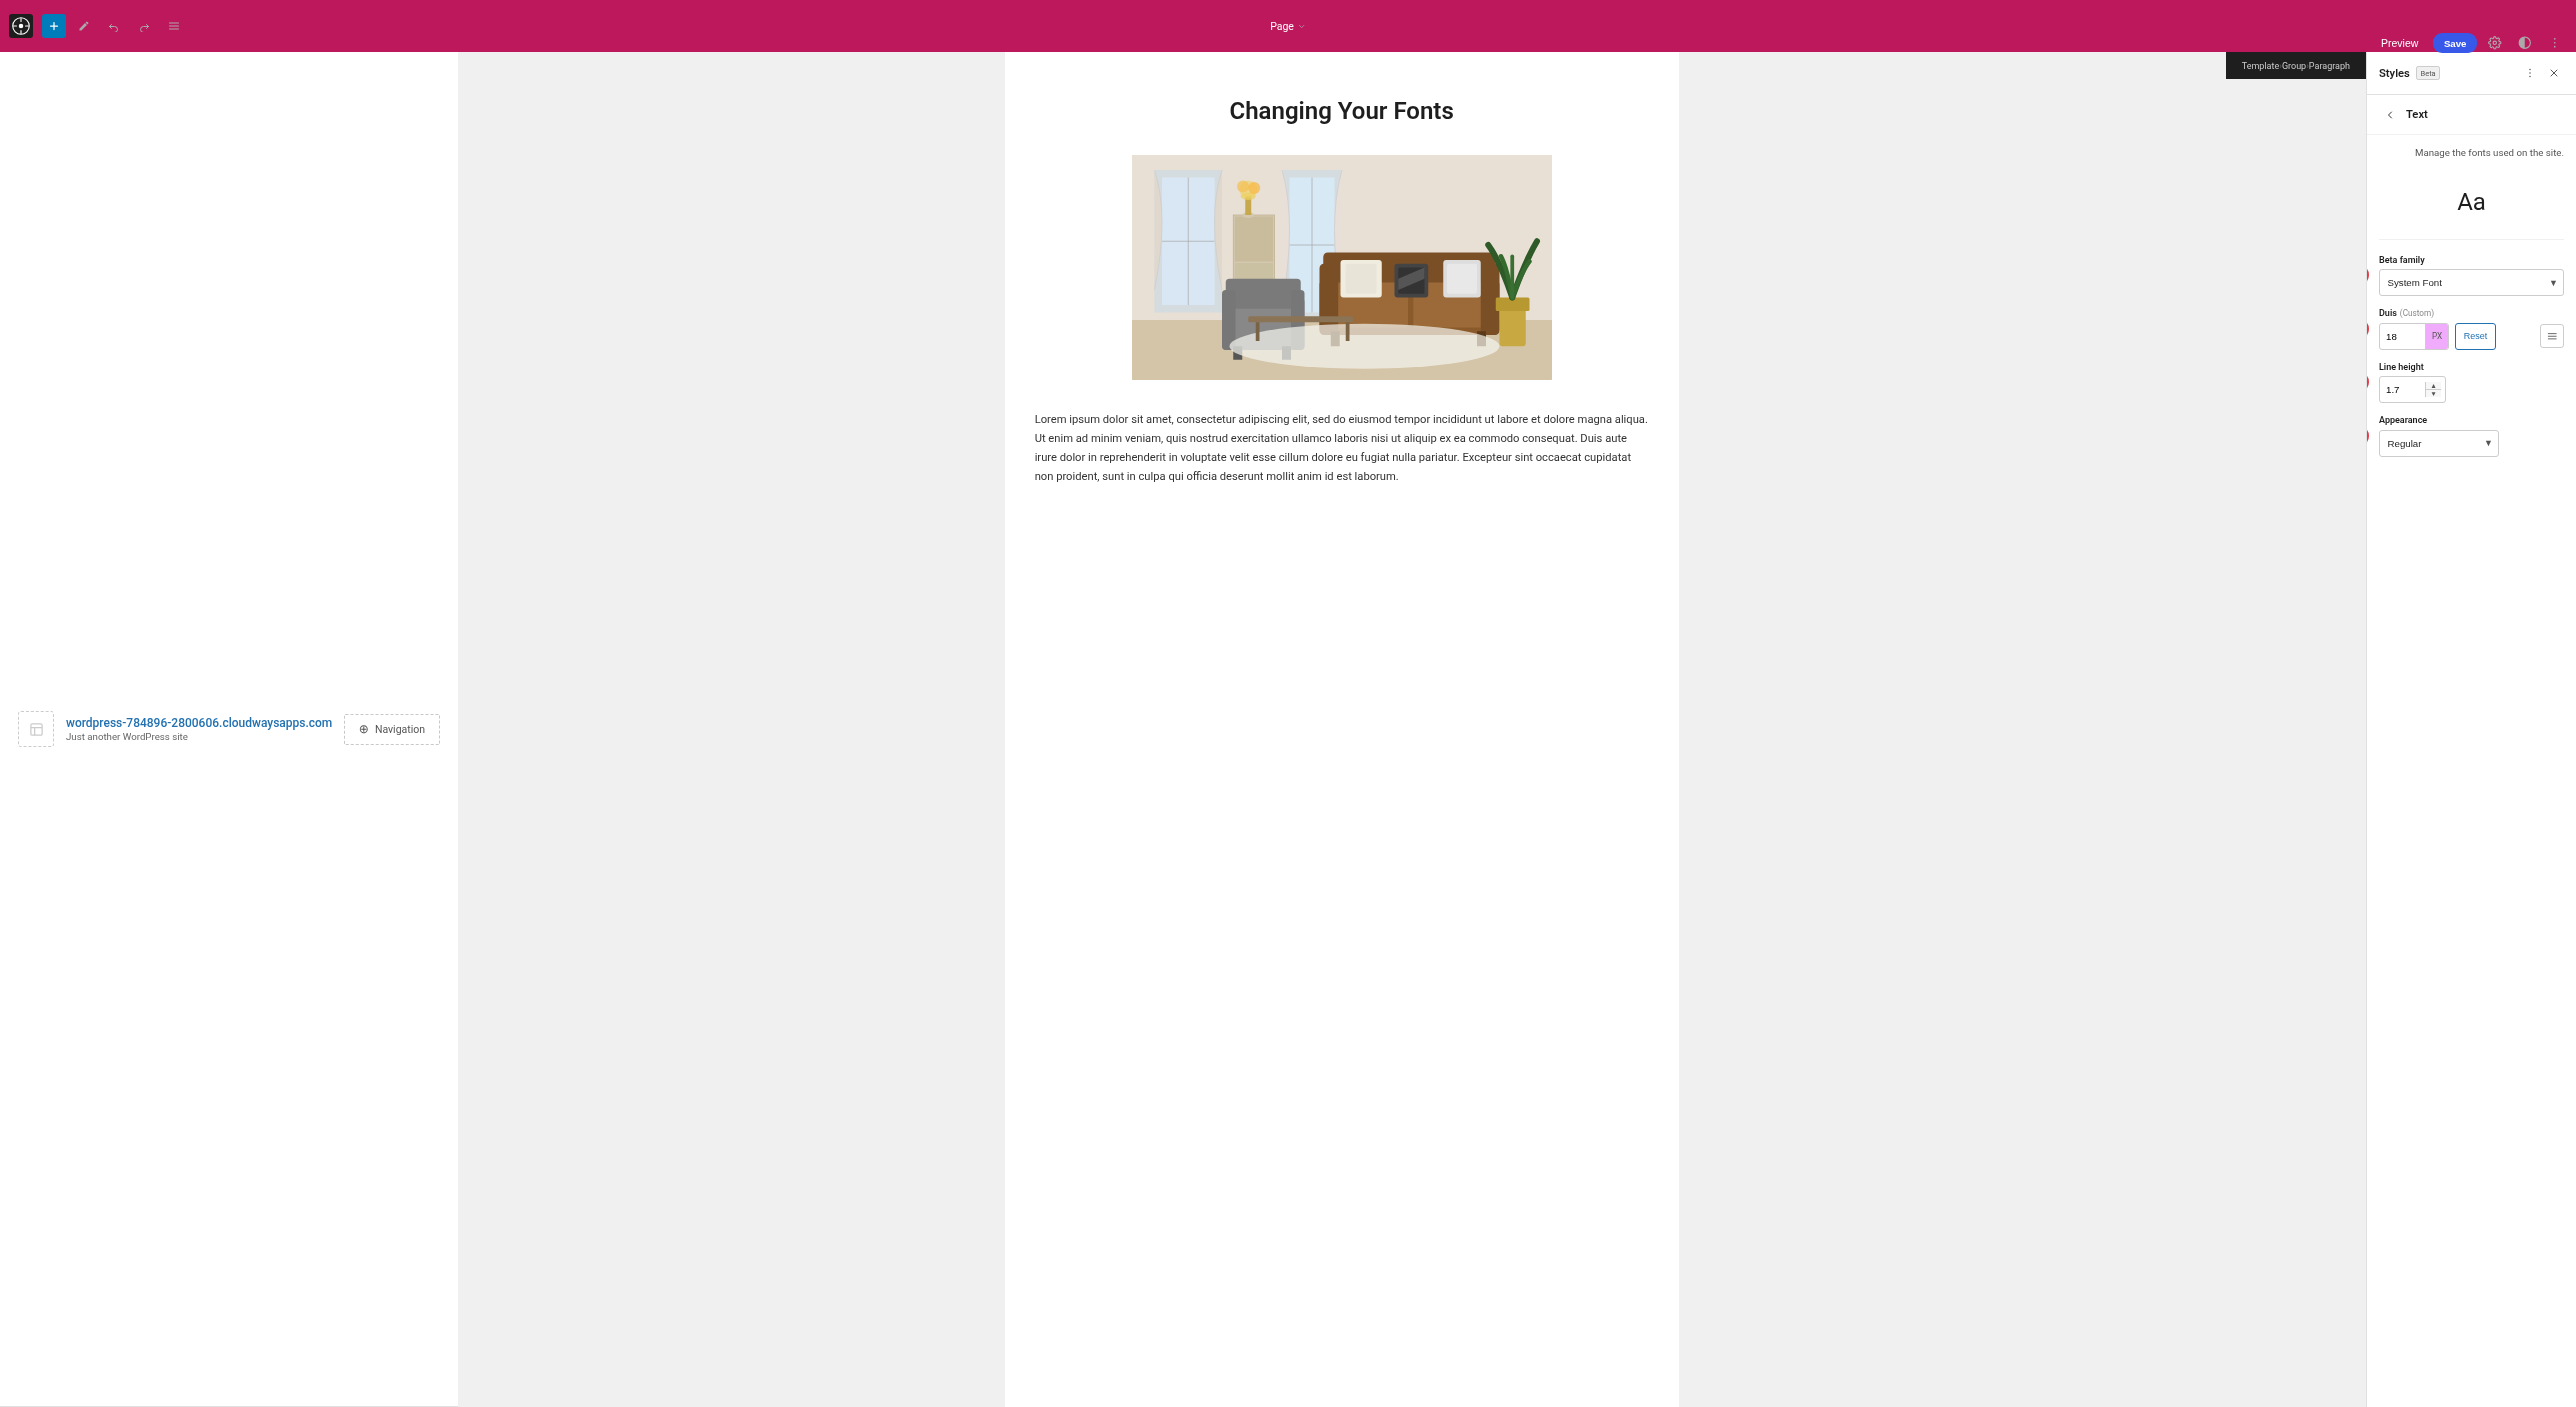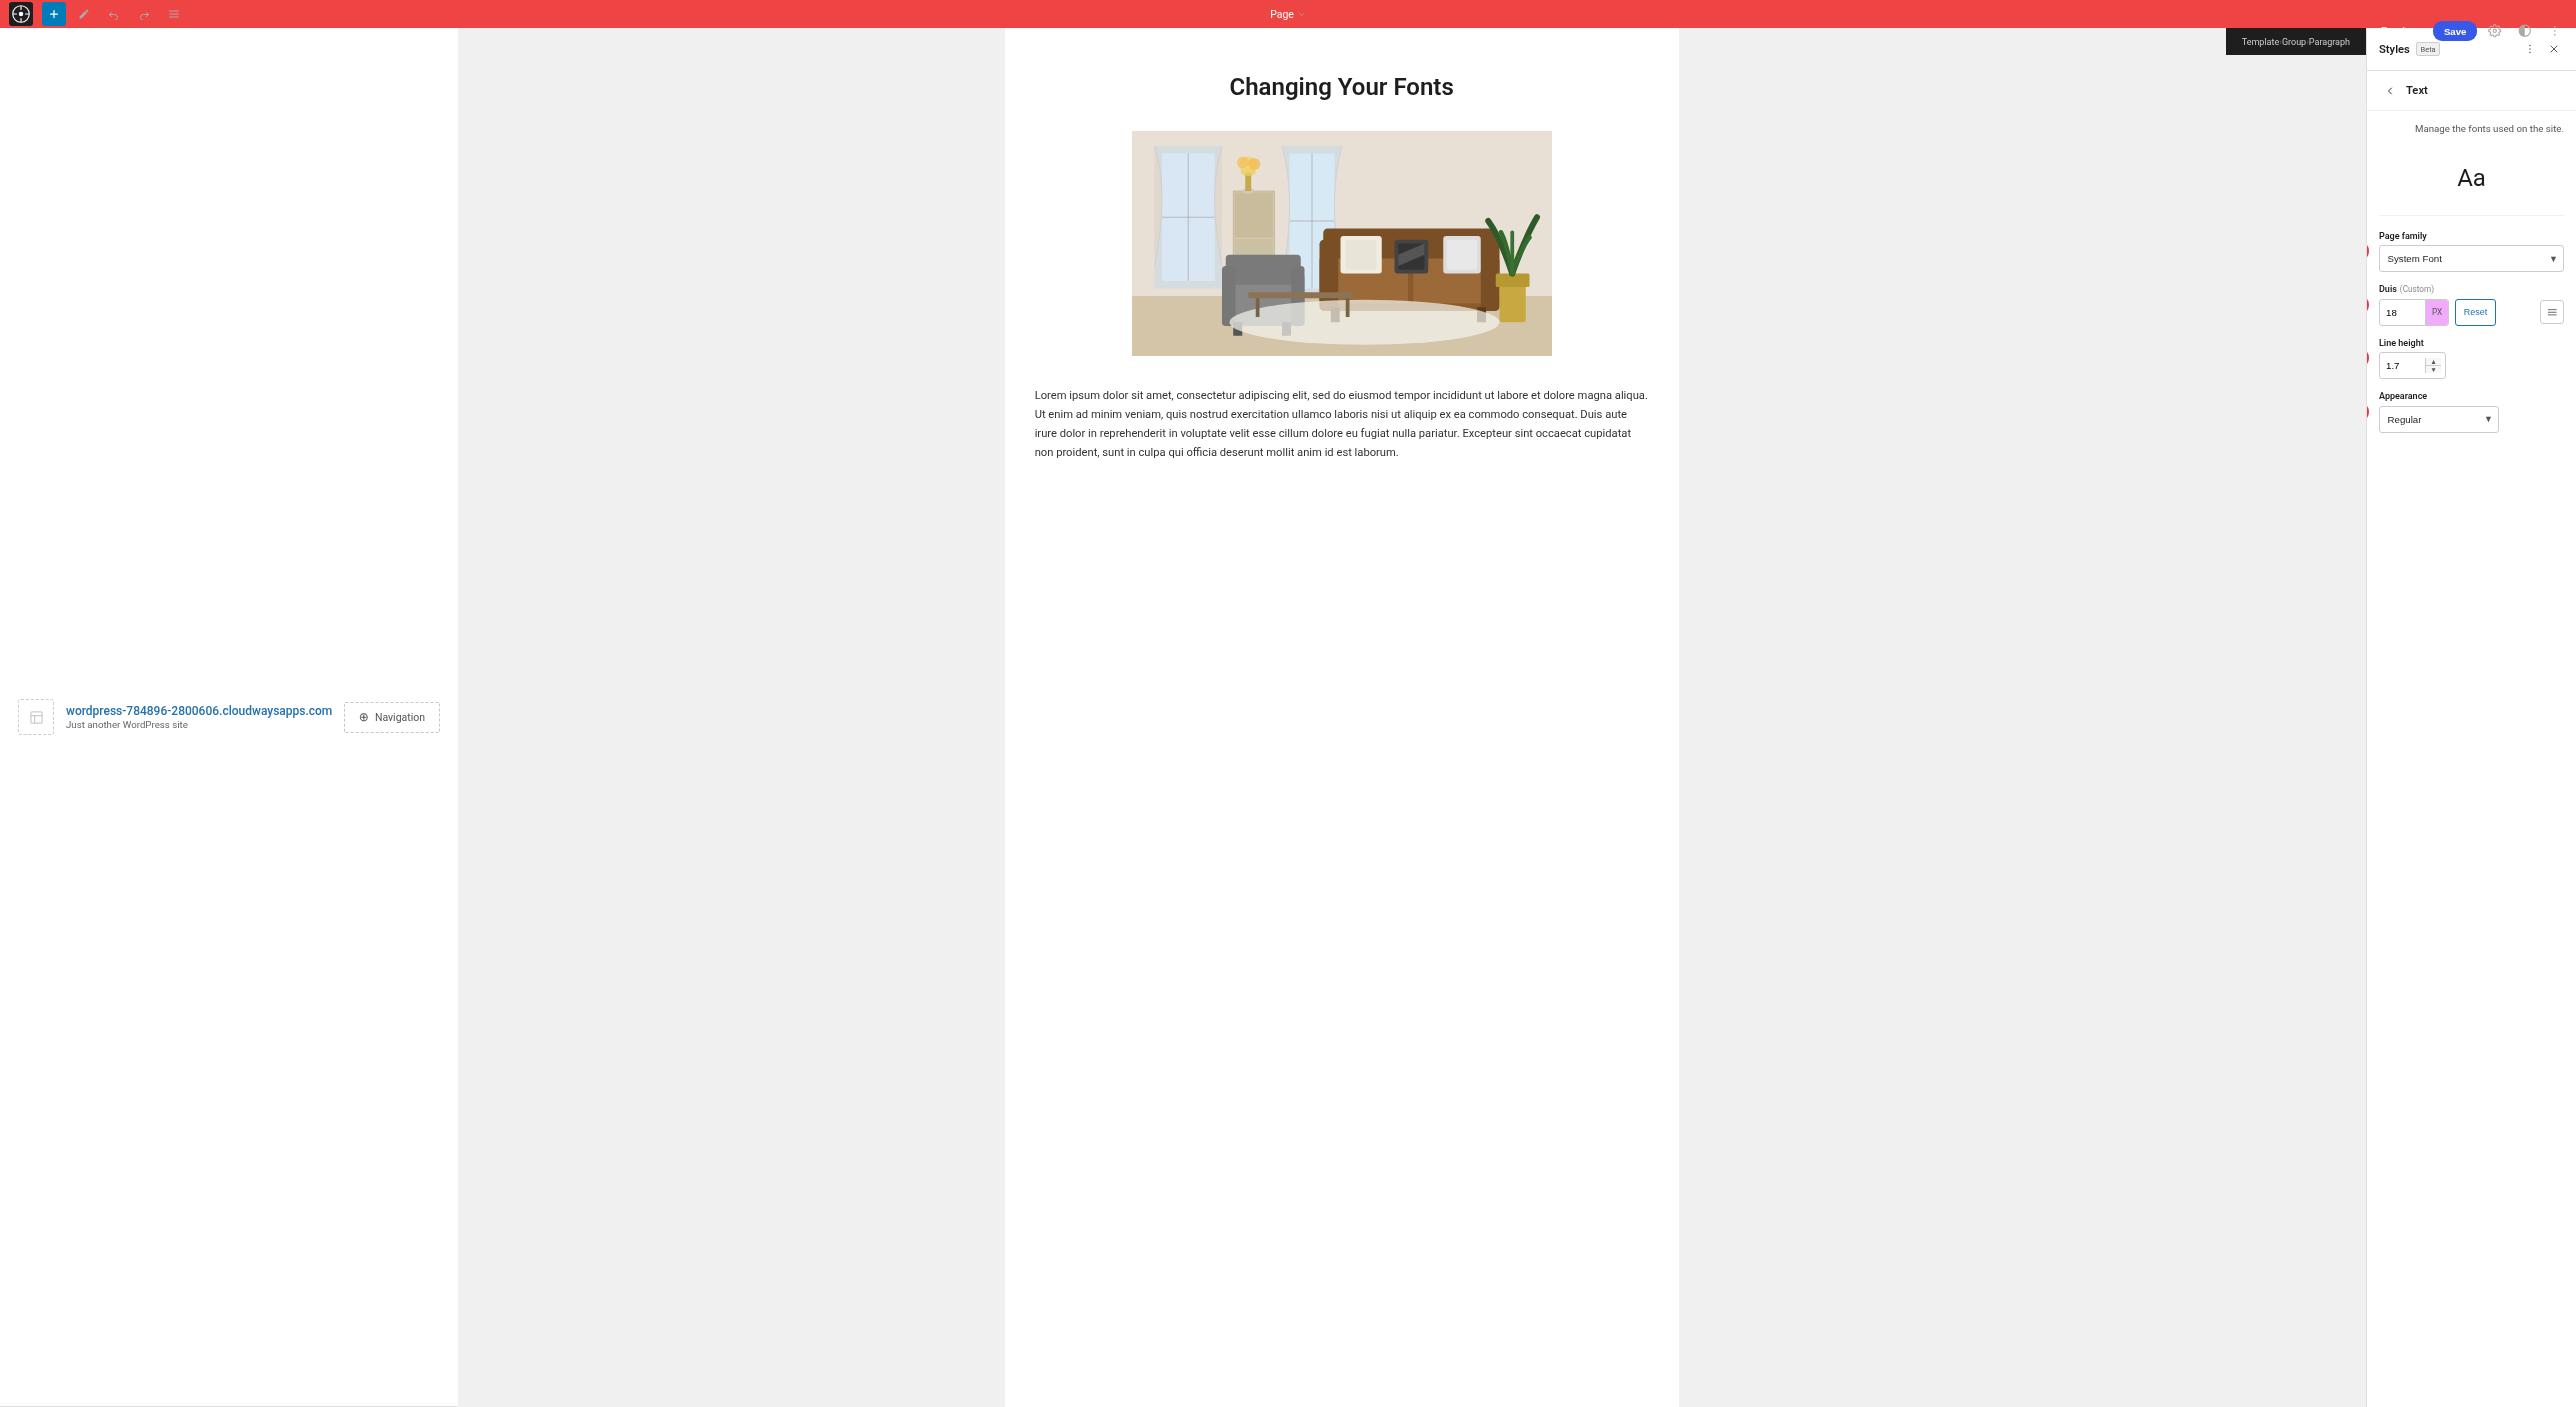--- a/index.html
+++ b/index.html
@@ -1,20 +1,20 @@
 <!DOCTYPE html>
 <html style="font-size:12px"><head>
   <meta charset="utf-8">
   <style>
     * { box-sizing: border-box; margin: 0; padding: 0; }
     body { font-family: -apple-system, BlinkMacSystemFont, 'Segoe UI', Roboto, sans-serif; background: #f0f0f0; display: flex; flex-direction: column; height: 100vh; overflow: hidden; }
 
     
     .toolbar {
-      display: flex; align-items: center; background: #ef4444; height: 28px; padding: 0 9px; gap: 6px; flex-shrink: 0; position: relative;
+      display: flex; align-items: center; background: #be185d; height: 52px; padding: 0 9px; gap: 6px; flex-shrink: 0; position: relative;
     }
     .toolbar-wp-logo {
       width: 24px; height: 24px; background: #1e1e1e; border-radius: 3px; display: flex; align-items: center; justify-content: center; margin-right: 3px;
     }
     .wp-logo-svg { width: 18px; height: 18px; }
     .toolbar-btn {
       width: 24px; height: 24px; border-radius: 3px; border: none; background: transparent; cursor: pointer; display: flex; align-items: center; justify-content: center; color: #fff; font-size: 12px;
     }
     .toolbar-btn.add-btn { background: #007cba; color: #fff; border-radius: 3px; }
     .toolbar-center { position: absolute; left: 50%; transform: translateX(-50%); display: flex; align-items: center; gap: 3px; color: #fff; font-size: 10.5px; }
@@ -343,21 +343,21 @@
 
     <div class="panel-body">
       <p class="panel-description">Manage the fonts used on the site.</p>
 
       <div class="font-preview">
         <span class="font-preview-text">Aa</span>
       </div>
 
       <div class="field-group field-row">
         <div class="num-badge">1</div>
-        <label class="field-label">Page family</label>
+        <label class="field-label">Beta family</label>
         <div class="select-wrapper">
           <select class="field-select">
             <option>System Font</option>
           </select>
           <span class="select-chevron">▼</span>
         </div>
       </div>
 
       <div class="field-group field-row">
         <div class="num-badge">2</div>

